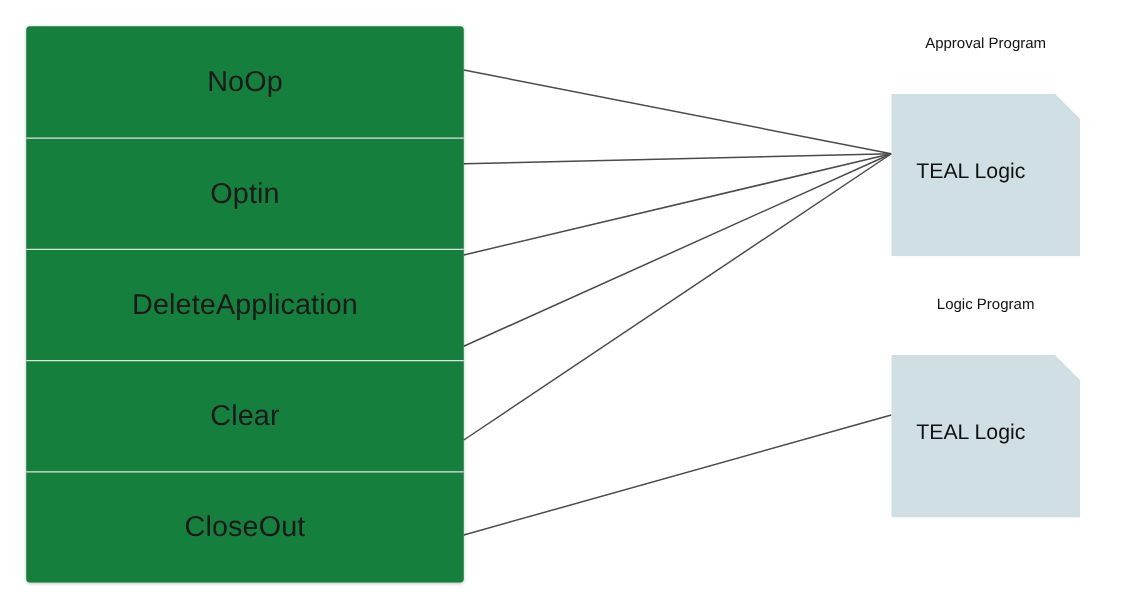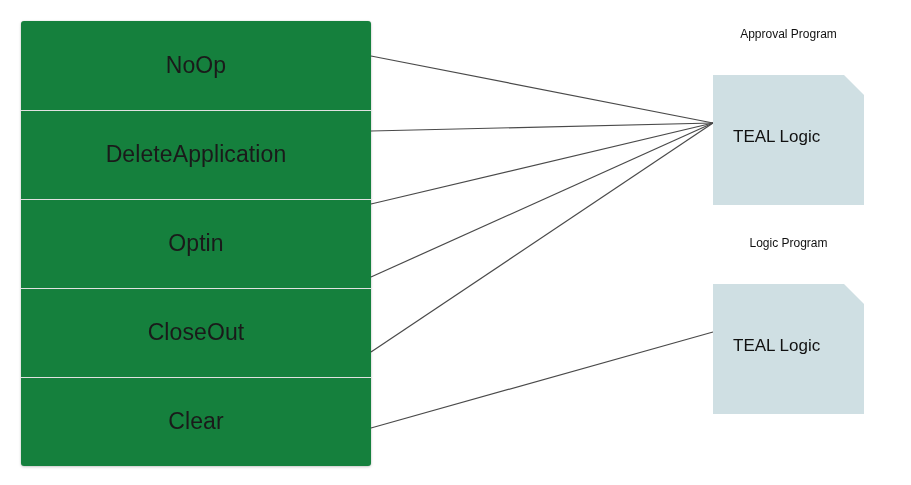--- a/index.html
+++ b/index.html
@@ -122,30 +122,30 @@
       <line x1="371" y1="277" x2="713" y2="123" stroke="#4a4a4a" stroke-width="1.2"></line>
       <line x1="371" y1="352" x2="713" y2="123" stroke="#4a4a4a" stroke-width="1.2"></line>
       <line x1="371" y1="428" x2="713" y2="332" stroke="#4a4a4a" stroke-width="1.2"></line>
     </svg>
 
   <div id="oncomplete-list">
     <div class="list-row">
       <span class="list-row-label">NoOp</span>
     </div>
     <div class="list-row">
+      <span class="list-row-label">Optin</span>
+    </div>
+    <div class="list-row">
       <span class="list-row-label">DeleteApplication</span>
     </div>
     <div class="list-row">
-      <span class="list-row-label">Optin</span>
+      <span class="list-row-label">Clear</span>
     </div>
     <div class="list-row">
       <span class="list-row-label">CloseOut</span>
-    </div>
-    <div class="list-row">
-      <span class="list-row-label">Clear</span>
     </div>
   </div>
 
   <div class="program-group" id="approval-group">
     <div class="program-caption">Approval Program</div>
     <div class="program-box">
       <div class="program-box-shape"></div>
       <div class="program-box-label">TEAL Logic</div>
     </div>
   </div>

